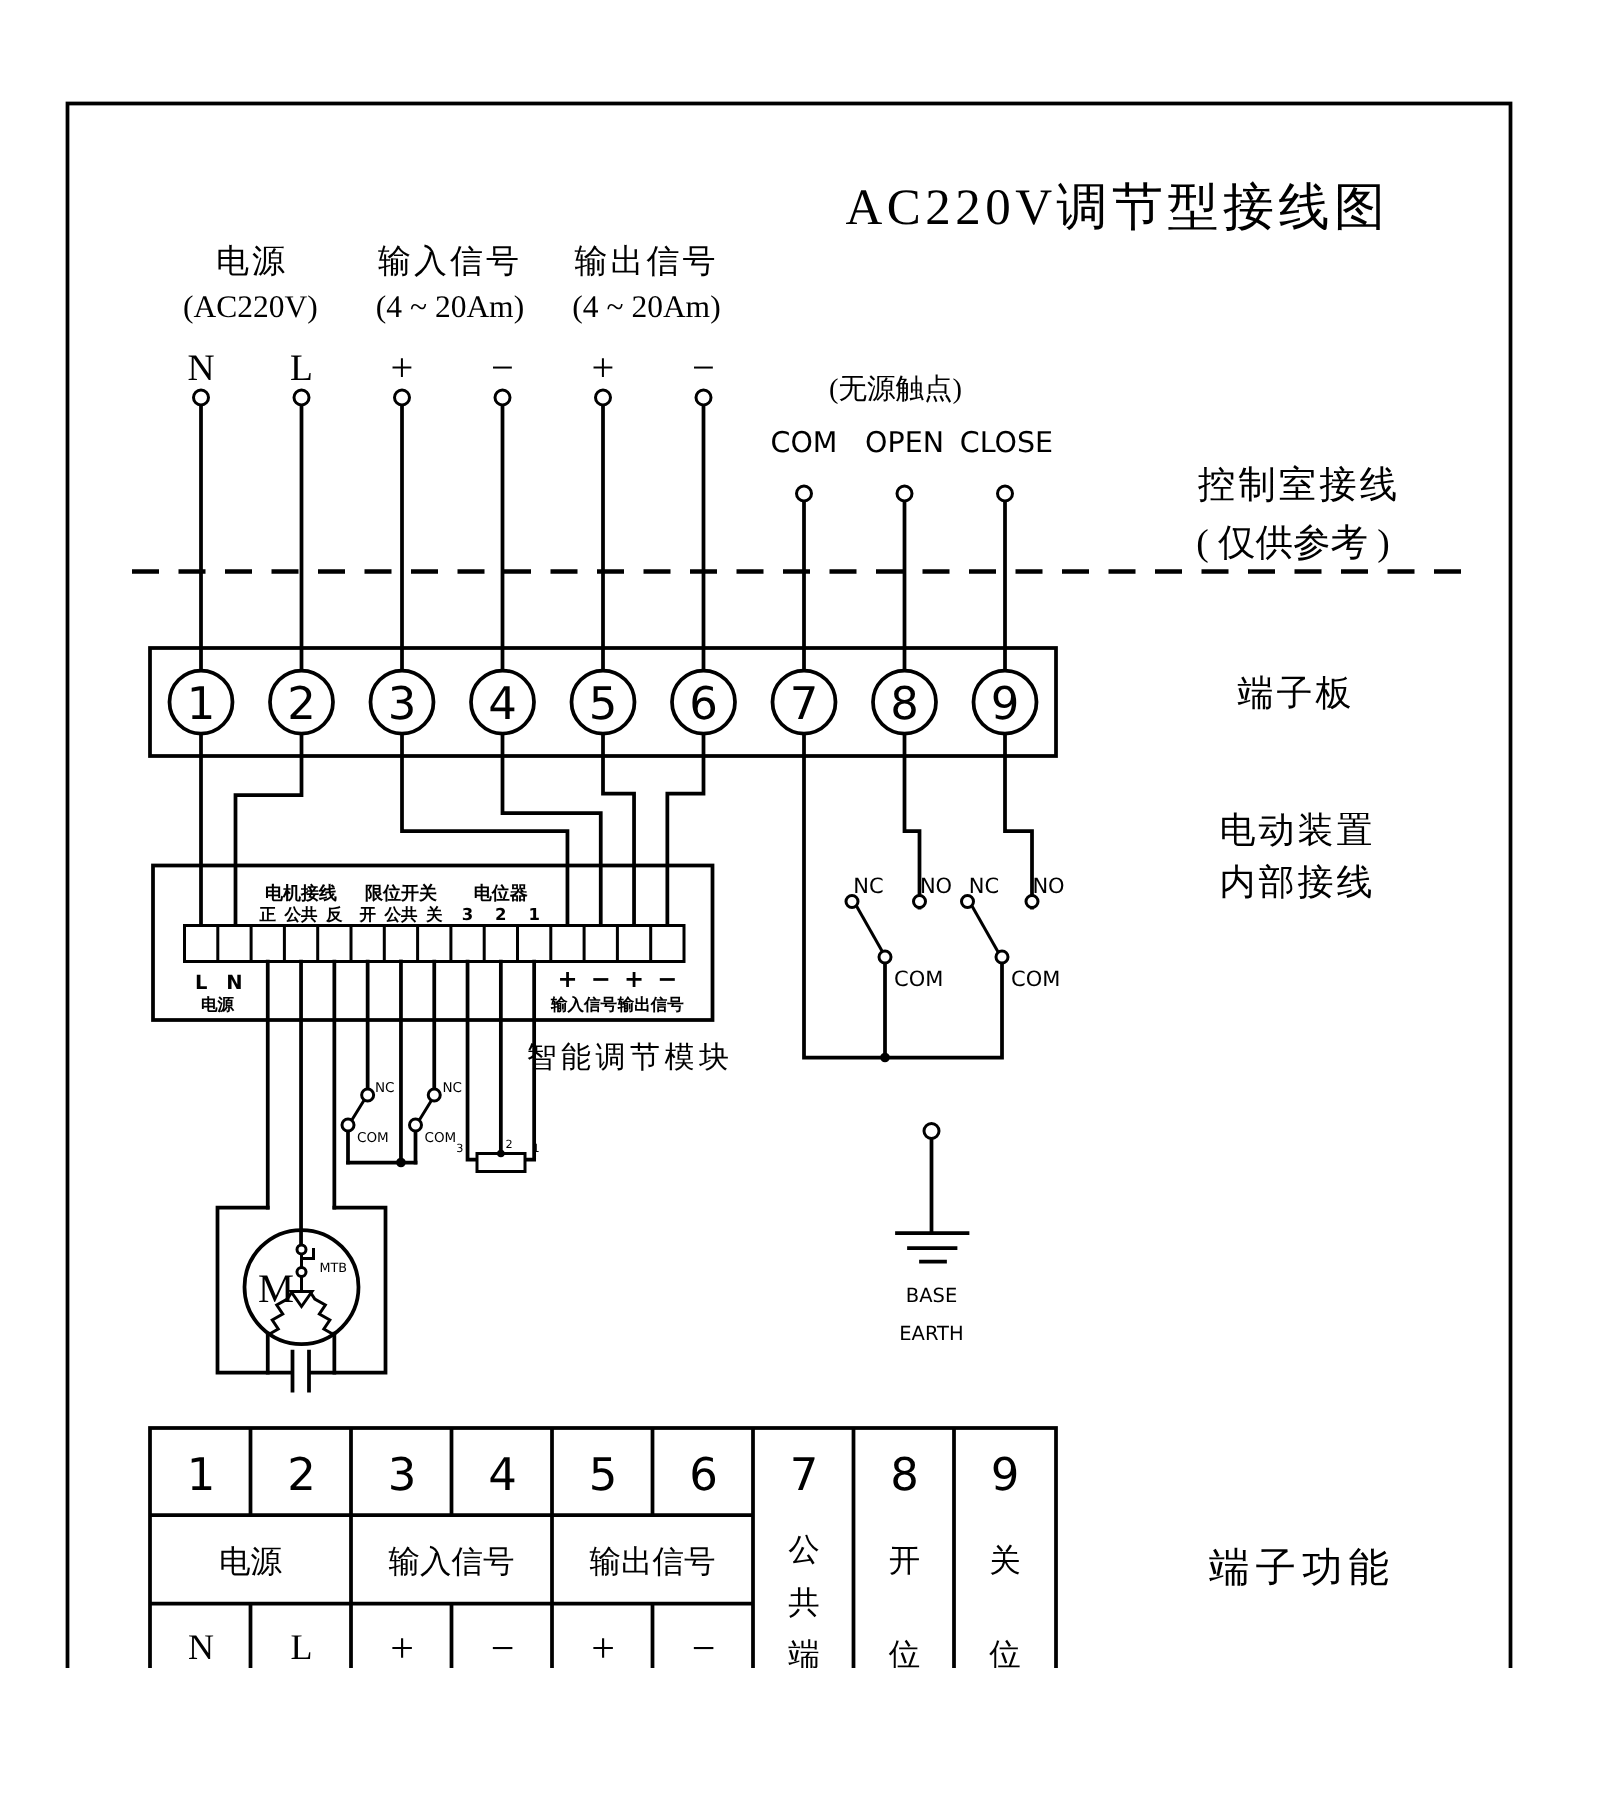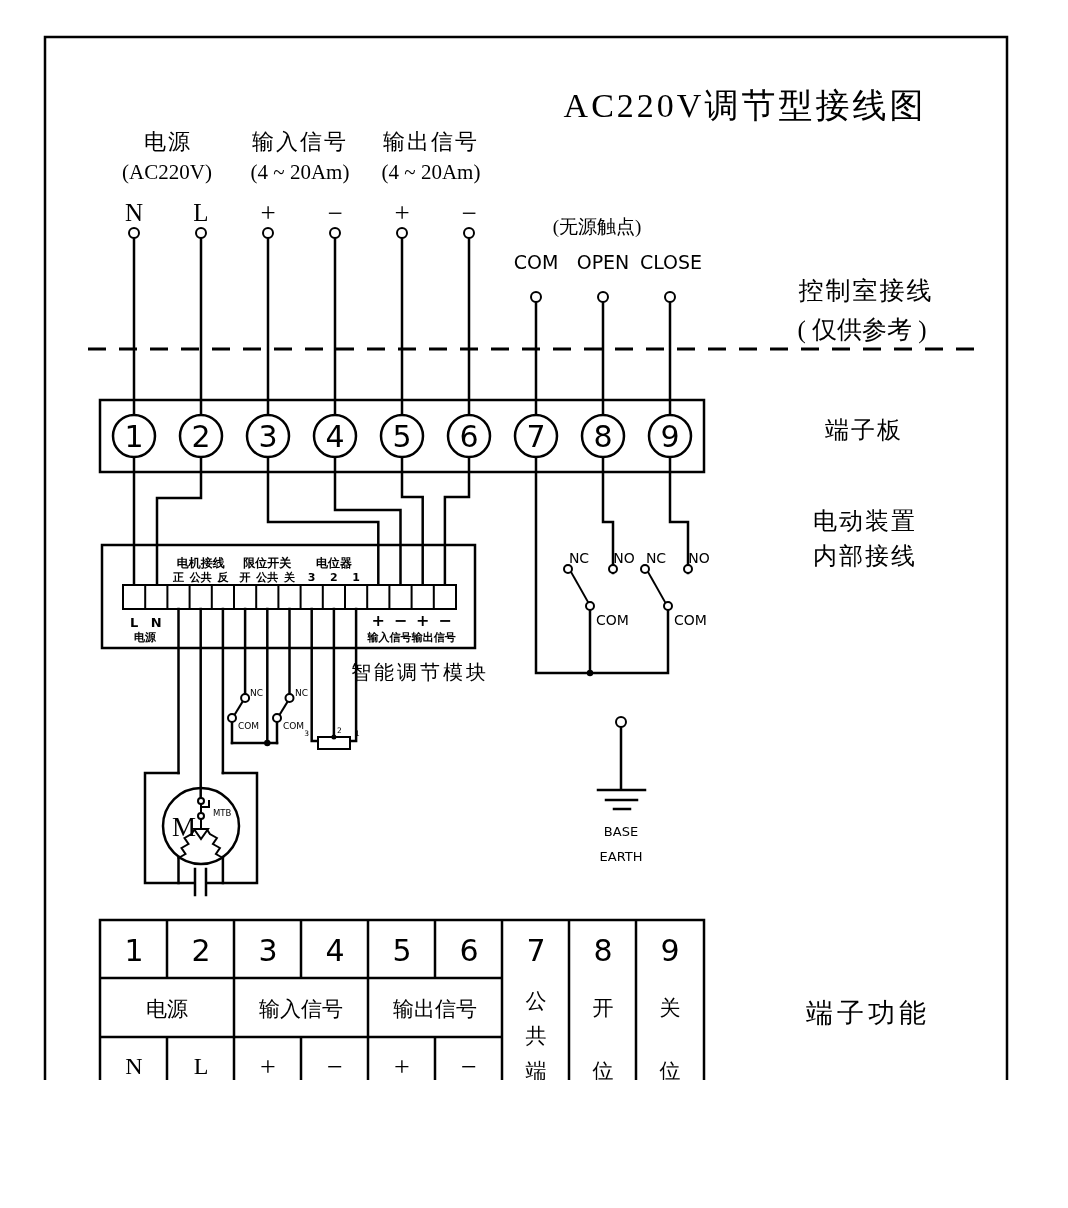--- a/index.html
+++ b/index.html
@@ -1,16 +1,16 @@
 <!DOCTYPE html>
 <html><head>
 <meta charset="utf-8">
 <style>
   html,body{margin:0;padding:0;background:#fff;}
-  #stage{position:relative;width:1068px;height:1080px;background:#fff;overflow:hidden;}
+  #stage{position:relative;width:1068px;height:1080px;background:#fff;overflow:hidden;margin-top:32px;}
   svg{display:block;}
   text{fill:#000;}
   .serif{font-family:"Liberation Serif","DejaVu Serif",serif;}
   .sans{font-family:"DejaVu Sans","Liberation Sans",sans-serif;}
   .wire{fill:none;stroke:#000;stroke-width:2.5;stroke-linecap:square;}
   .thin{fill:none;stroke:#000;stroke-width:2;stroke-linecap:square;}
   .box{fill:none;stroke:#000;stroke-width:2.5;}
   .cellbox{fill:#fff;stroke:#000;stroke-width:2;}
   .term{fill:#fff;stroke:#000;stroke-width:2;}
   .bigterm{fill:#fff;stroke:#000;stroke-width:2.5;}

